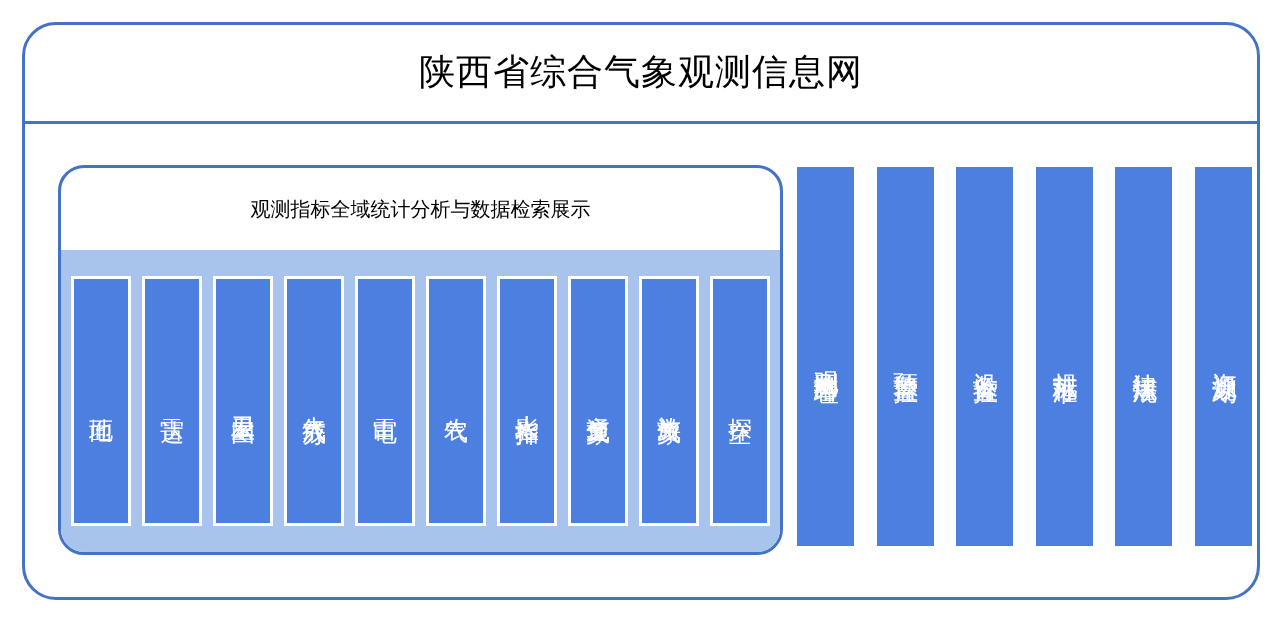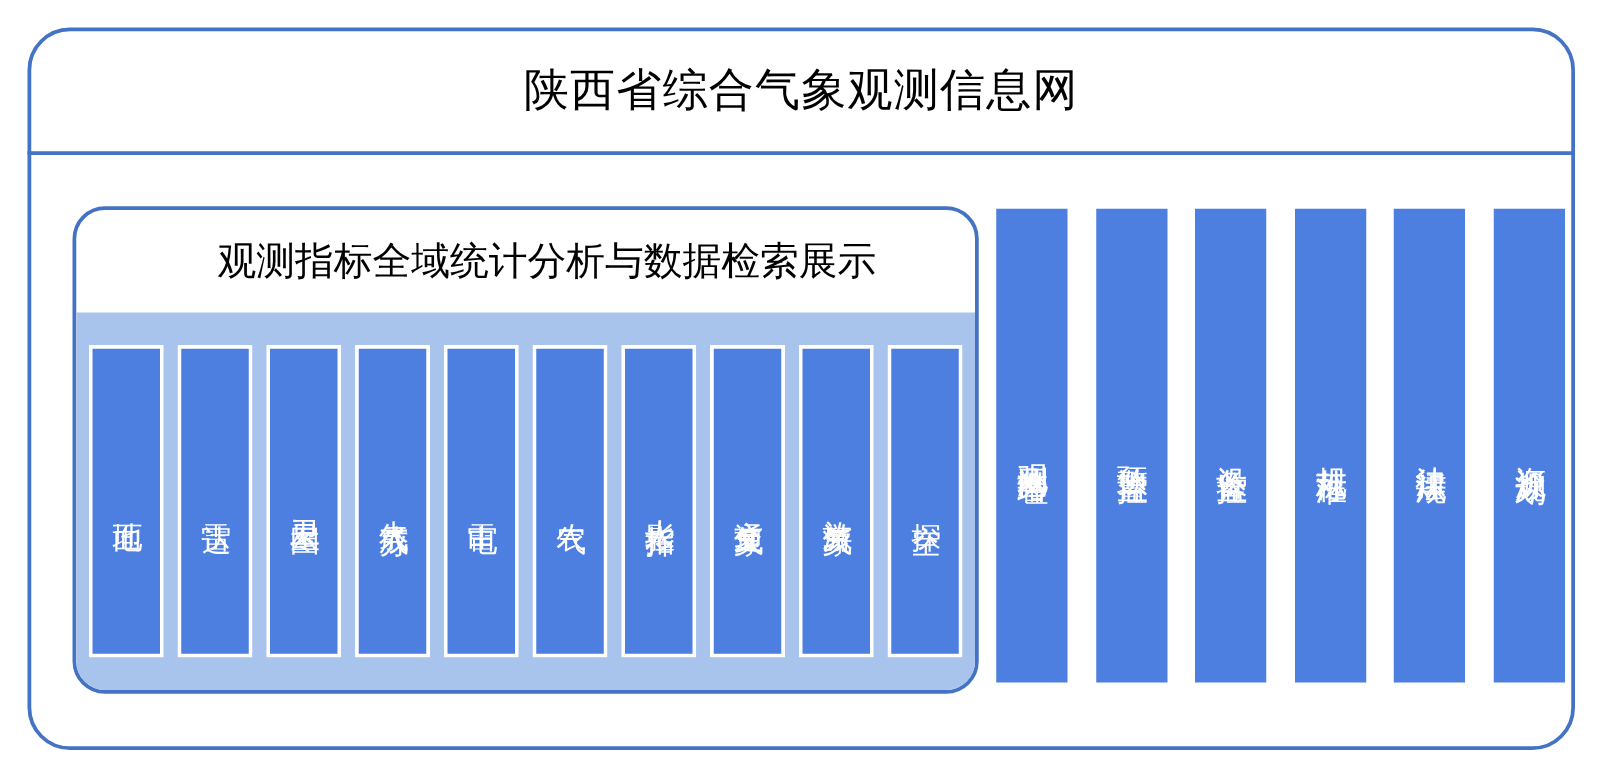--- a/index.html
+++ b/index.html
@@ -13,20 +13,21 @@
     width: 1285px;
     height: 618px;
     overflow: hidden;
   }
 
   #canvas {
     position: relative;
     width: 1285px;
     height: 522px;
     background: #ffffff;
+    font-family: Liberation Serif, serif;
   }
 
   
   .outer-frame {
     position: absolute;
     left: 22px;
     top: 22px;
     width: 1238px;
     height: 578px;
     box-sizing: border-box;
@@ -67,27 +68,27 @@
     height: 390px;
     box-sizing: border-box;
     border: 3px solid #4472C4;
     border-radius: 26px;
     background: #ffffff;
     overflow: hidden;
   }
 
   .inner-panel-title {
     position: absolute;
-    left: 17px;
+    left: 0;
     top: 0;
     width: 100%;
     height: 82px;
     line-height: 82px;
     text-align: center;
-    font-size: 31px;
+    font-size: 20px;
     color: #000000;
     white-space: nowrap;
   }
 
   .inner-panel-body {
     position: absolute;
     left: 0;
     top: 82px;
     right: 0;
     bottom: 0;

